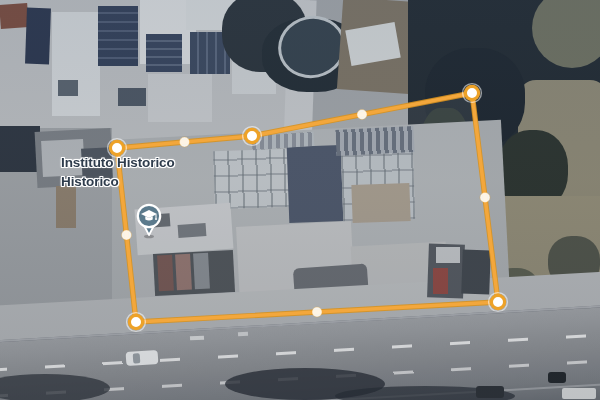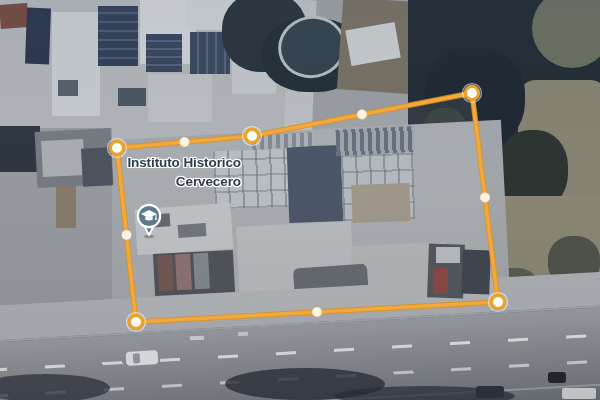--- a/index.html
+++ b/index.html
@@ -7,21 +7,21 @@
     position:relative;width:600px;height:400px;overflow:hidden;
     background:#9da1a5;font-family:"Liberation Sans",sans-serif;
   }
   #scenery{position:absolute;inset:0;filter:blur(0.7px) saturate(0.92);}
   .s{position:absolute;}
   #photo-tint{position:absolute;inset:0;pointer-events:none;
     background:linear-gradient(180deg,rgba(60,80,110,.10),rgba(30,40,55,.04) 45%,rgba(20,28,40,.13));}
   #selection-svg{position:absolute;left:0;top:0;z-index:5;}
   #place-label{
     position:absolute;left:61px;top:153px;width:180px;z-index:6;
-    text-align:right;font-size:13.5px;font-weight:bold;letter-spacing:-0.1px;
+    text-align:left;font-size:13.5px;font-weight:bold;letter-spacing:-0.1px;
     line-height:19px;color:#2e3c4c;
     text-shadow:-1px -1px 0 rgba(255,255,255,.95),1px -1px 0 rgba(255,255,255,.95),
       -1px 1px 0 rgba(255,255,255,.95),1px 1px 0 rgba(255,255,255,.95),
       0 -1px 0 rgba(255,255,255,.95),0 1px 0 rgba(255,255,255,.95),
       -1px 0 0 rgba(255,255,255,.95),1px 0 0 rgba(255,255,255,.95),0 0 3px #fff;
   }
   #poi-pin{position:absolute;left:135px;top:202px;z-index:6;}
   .grid-roof{
     background-image:
       repeating-linear-gradient(90deg,rgba(90,100,110,.5) 0 2px,transparent 2px 14px),
@@ -133,21 +133,21 @@
       <circle cx="472" cy="93" r="9.4" fill="none" stroke="rgba(255,255,255,0.55)" stroke-width="1.4"></circle>
       <circle cx="472" cy="93" r="6.6" fill="#ffffff" stroke="#eda228" stroke-width="3.2"></circle>
       <circle cx="498" cy="302" r="9.4" fill="none" stroke="rgba(255,255,255,0.55)" stroke-width="1.4"></circle>
       <circle cx="498" cy="302" r="6.6" fill="#ffffff" stroke="#eda228" stroke-width="3.2"></circle>
       <circle cx="136" cy="322" r="9.4" fill="none" stroke="rgba(255,255,255,0.55)" stroke-width="1.4"></circle>
       <circle cx="136" cy="322" r="6.6" fill="#ffffff" stroke="#eda228" stroke-width="3.2"></circle>
     </svg>
 
   <div id="place-label">
     <div>Instituto Historico</div>
-    <div>Cervecero</div>
+    <div>Historico</div>
   </div>
 
   <svg id="poi-pin" width="28" height="38" viewBox="0 0 28 38">
     <ellipse cx="14" cy="34.5" rx="5" ry="1.8" fill="rgba(0,0,0,0.25)"></ellipse>
     <path d="M8 21.5 L20 21.5 L14 33 Z" stroke="#ffffff" stroke-width="1.8" stroke-linejoin="round" fill="#5b7a8c"></path>
     <circle cx="14" cy="14" r="11.2" stroke="#ffffff" stroke-width="2.2" fill="#5b7a8c"></circle>
     <g fill="#ffffff">
       <path d="M14 8 L22 12 L14 16 L6 12 Z"></path>
       <path d="M10.3 14.2 V17.4 Q14 19.7 17.7 17.4 V14.2 L14 16.1 Z"></path>
       <path d="M21 12.4 V16.2" stroke="#ffffff" stroke-width="1" fill="none"></path>

